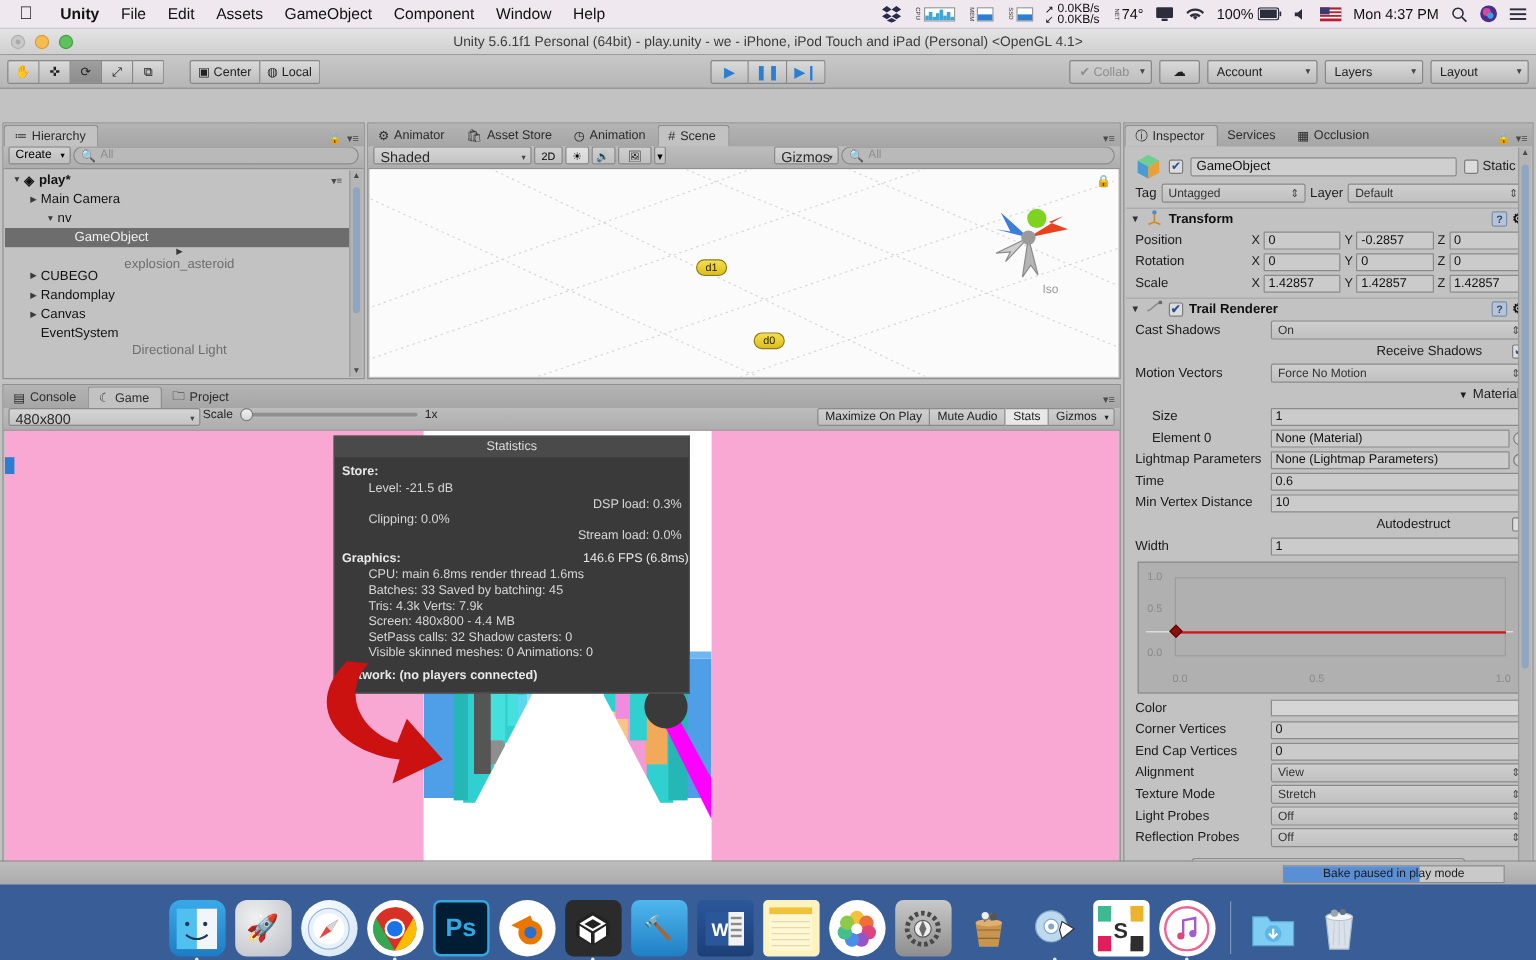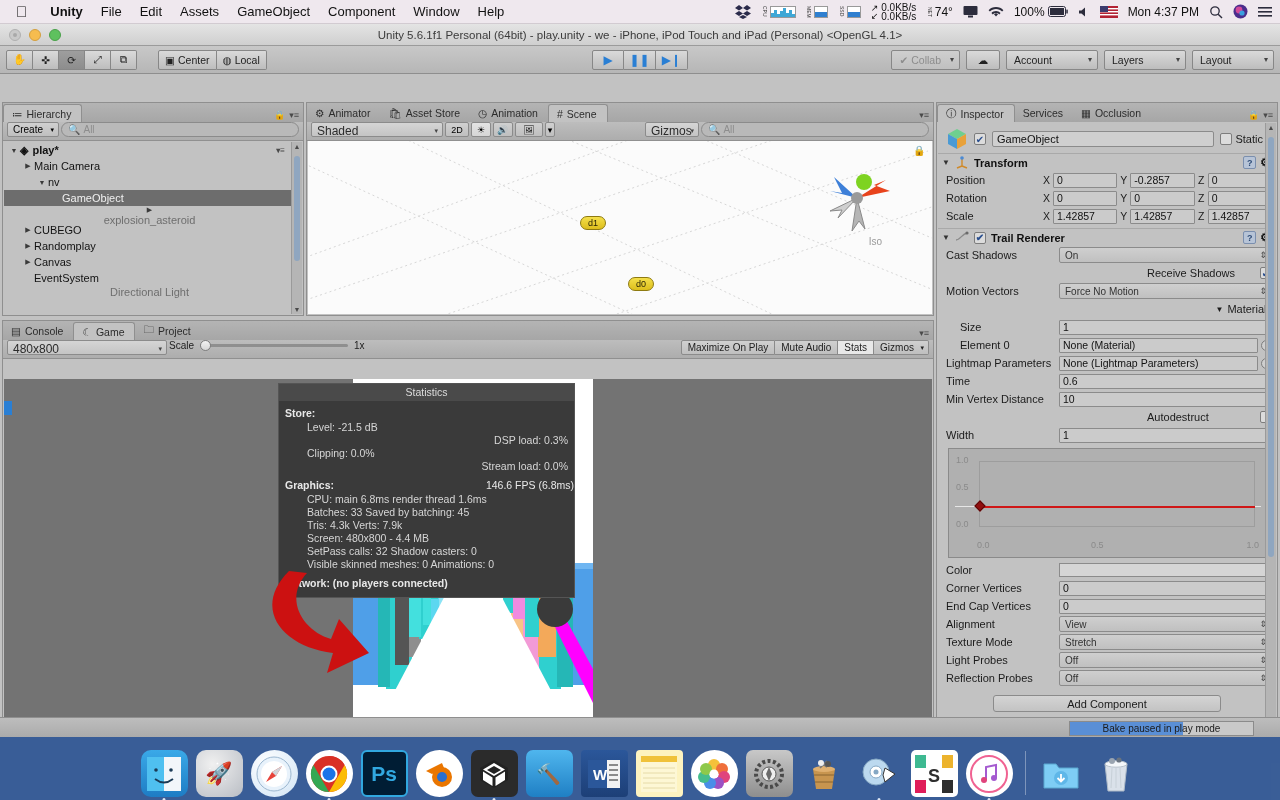--- a/index.html
+++ b/index.html
@@ -118,21 +118,21 @@
   
   #scene { left: 306px; top: 78px; width: 628px; height: 214px; }
   #sceneview { position: absolute; left: 1px; right: 1px; top: 38px; bottom: 1px; background: #fbfbfb; overflow: hidden; }
   .gizmo-pill { position: absolute; background: linear-gradient(#f4df4a,#ddbe1c); border: 1px solid #8e7a10;
                 border-radius: 7px; padding: 1px 7px; font-size: 9px; color: #2a2405; }
   .scene-lock { position: absolute; right: 6px; top: 4px; font-size: 10px; color: #9b9b9b; }
   .iso-label { position: absolute; font-size: 10px; color: #9a9a9a; }
 
   
   #gamepanel { left: 2px; top: 296px; width: 932px; height: 416px; }
-  #gamearea { position: absolute; left: 1px; right: 1px; top: 38px; bottom: 1px; background: #737373; overflow: hidden; margin-top: 20px; }
+  #gamearea { position: absolute; left: 1px; right: 1px; top: 38px; bottom: 1px; background: #f9a8d4; overflow: hidden; }
   .gtools { margin-left: auto; display: flex; }
   .gtool { height: 15px; padding: 0 6px; background: linear-gradient(#d0d0d0,#bfbfbf); border: 1px solid #8b8b8b;
            border-left: none; display: flex; align-items: center; font-size: 10px; color: #222; }
   .gtool:first-child { border-left: 1px solid #8b8b8b; border-radius: 2px 0 0 2px; }
   .gtool.on { background: #e8e8e8; }
   .gtool.ddw { padding-right: 14px; position: relative; border-radius: 0 2px 2px 0; }
   .gtool.ddw::after { content:"▾"; position:absolute; right:4px; font-size:7px; }
   .scale-row { display: flex; align-items: center; gap: 6px; font-size: 10px; color: #222; }
   .slider { width: 148px; height: 3px; background: #8f8f8f; border-radius: 2px; position: relative; }
   .slider .knob { position: absolute; left: 0; top: -4px; width: 11px; height: 11px; border-radius: 50%;
@@ -682,20 +682,26 @@
             </svg>
           </span>
           <span class="cb">✔</span>
           <span class="name-field">GameObject</span>
           <span class="static-lbl">
             <span class="cb"></span>
             <span>Static</span>
             <span style="font-size:8px;">▾</span>
           </span>
         </div>
+        <div class="taglayer">
+          <span>Tag</span>
+          <span class="popup" style="width:120px">Untagged</span>
+          <span>Layer</span>
+          <span class="popup" style="flex:1">Default</span>
+        </div>
 
         <div class="comp-head">
           <span class="fold">▼</span>
           <span>
             <svg width="14" height="14" viewBox="0 0 14 14">
                 <path d="M7 11 L7 4 M7 11 L2 13 M7 11 L12 13" stroke="#d08a2a" stroke-width="1.4" fill="none"></path>
                 <circle cx="7" cy="3" r="1.8" fill="#4a8ad4"></circle>
               </svg>
           </span>
           <span>Transform</span>

